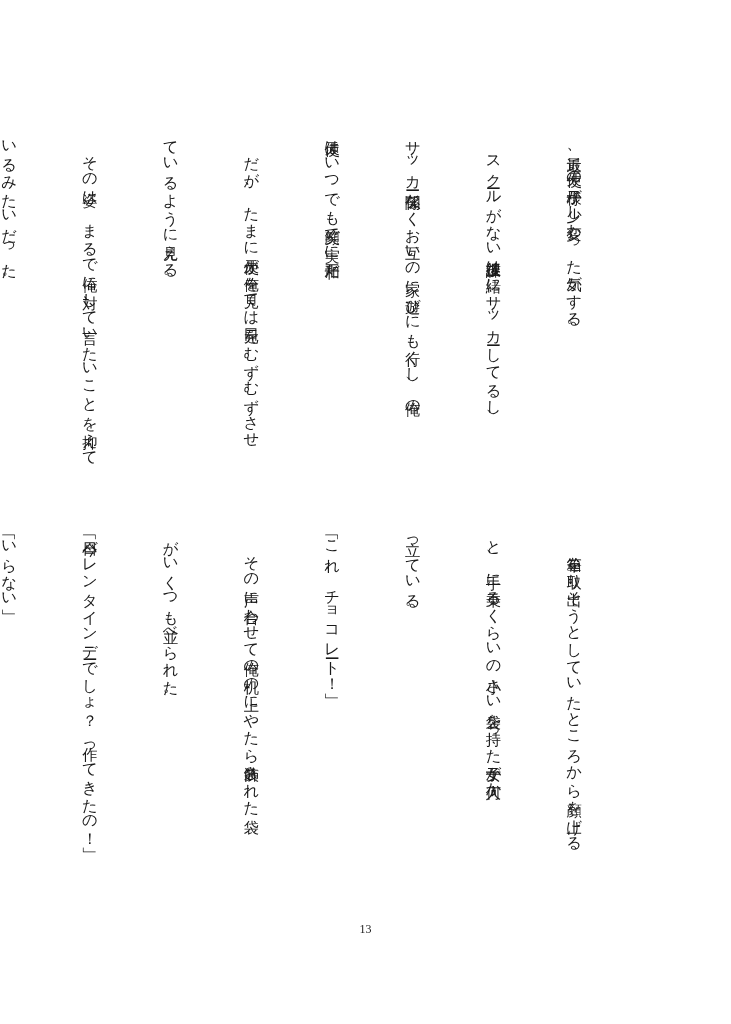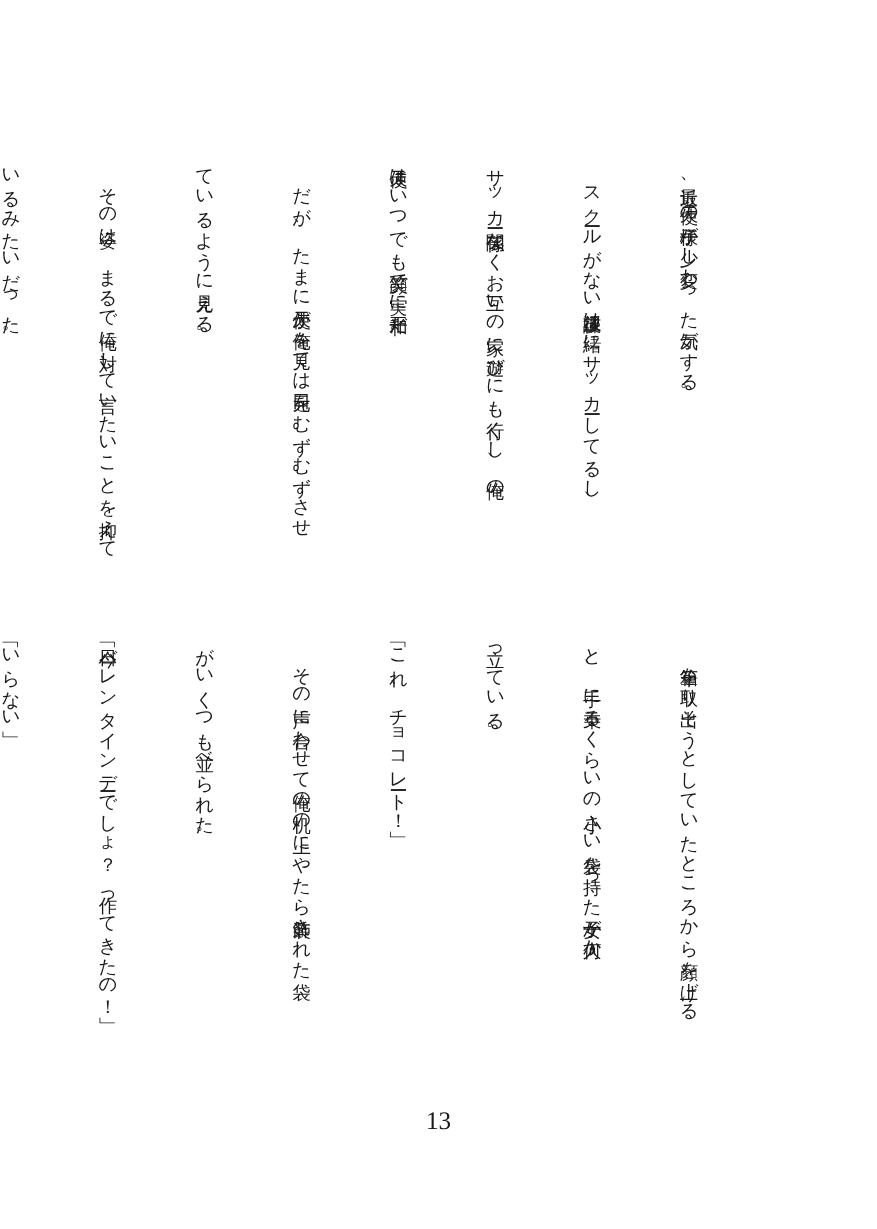--- a/index.html
+++ b/index.html
@@ -22,21 +22,21 @@
       right: 90px;
       width: 540px;
     }
     .block.top { top: 130px; height: 370px; }
     .block.bottom { top: 530px; height: 378px; }
     .line { display: block; }
     .page-number {
       position: absolute; left: 0; width: 731px; top: 922px;
       text-align: center;
       font-family: "Liberation Serif", "DejaVu Serif", serif;
-      font-size: 21px; color: #1a1a1a;
+      font-size: 12px; color: #1a1a1a;
     }
   </style>
 </head>
 <body>
 
 <div class="page">
   <div class="block top">
     <span class="line">　最近、天使の様子が少し変わった気がする。</span>
     <span class="line">　スクールがない放課後は一緒にサッカーしてるし、</span>
     <span class="line">サッカー関係なくお互いの家に遊びにも行くし、俺の</span>

